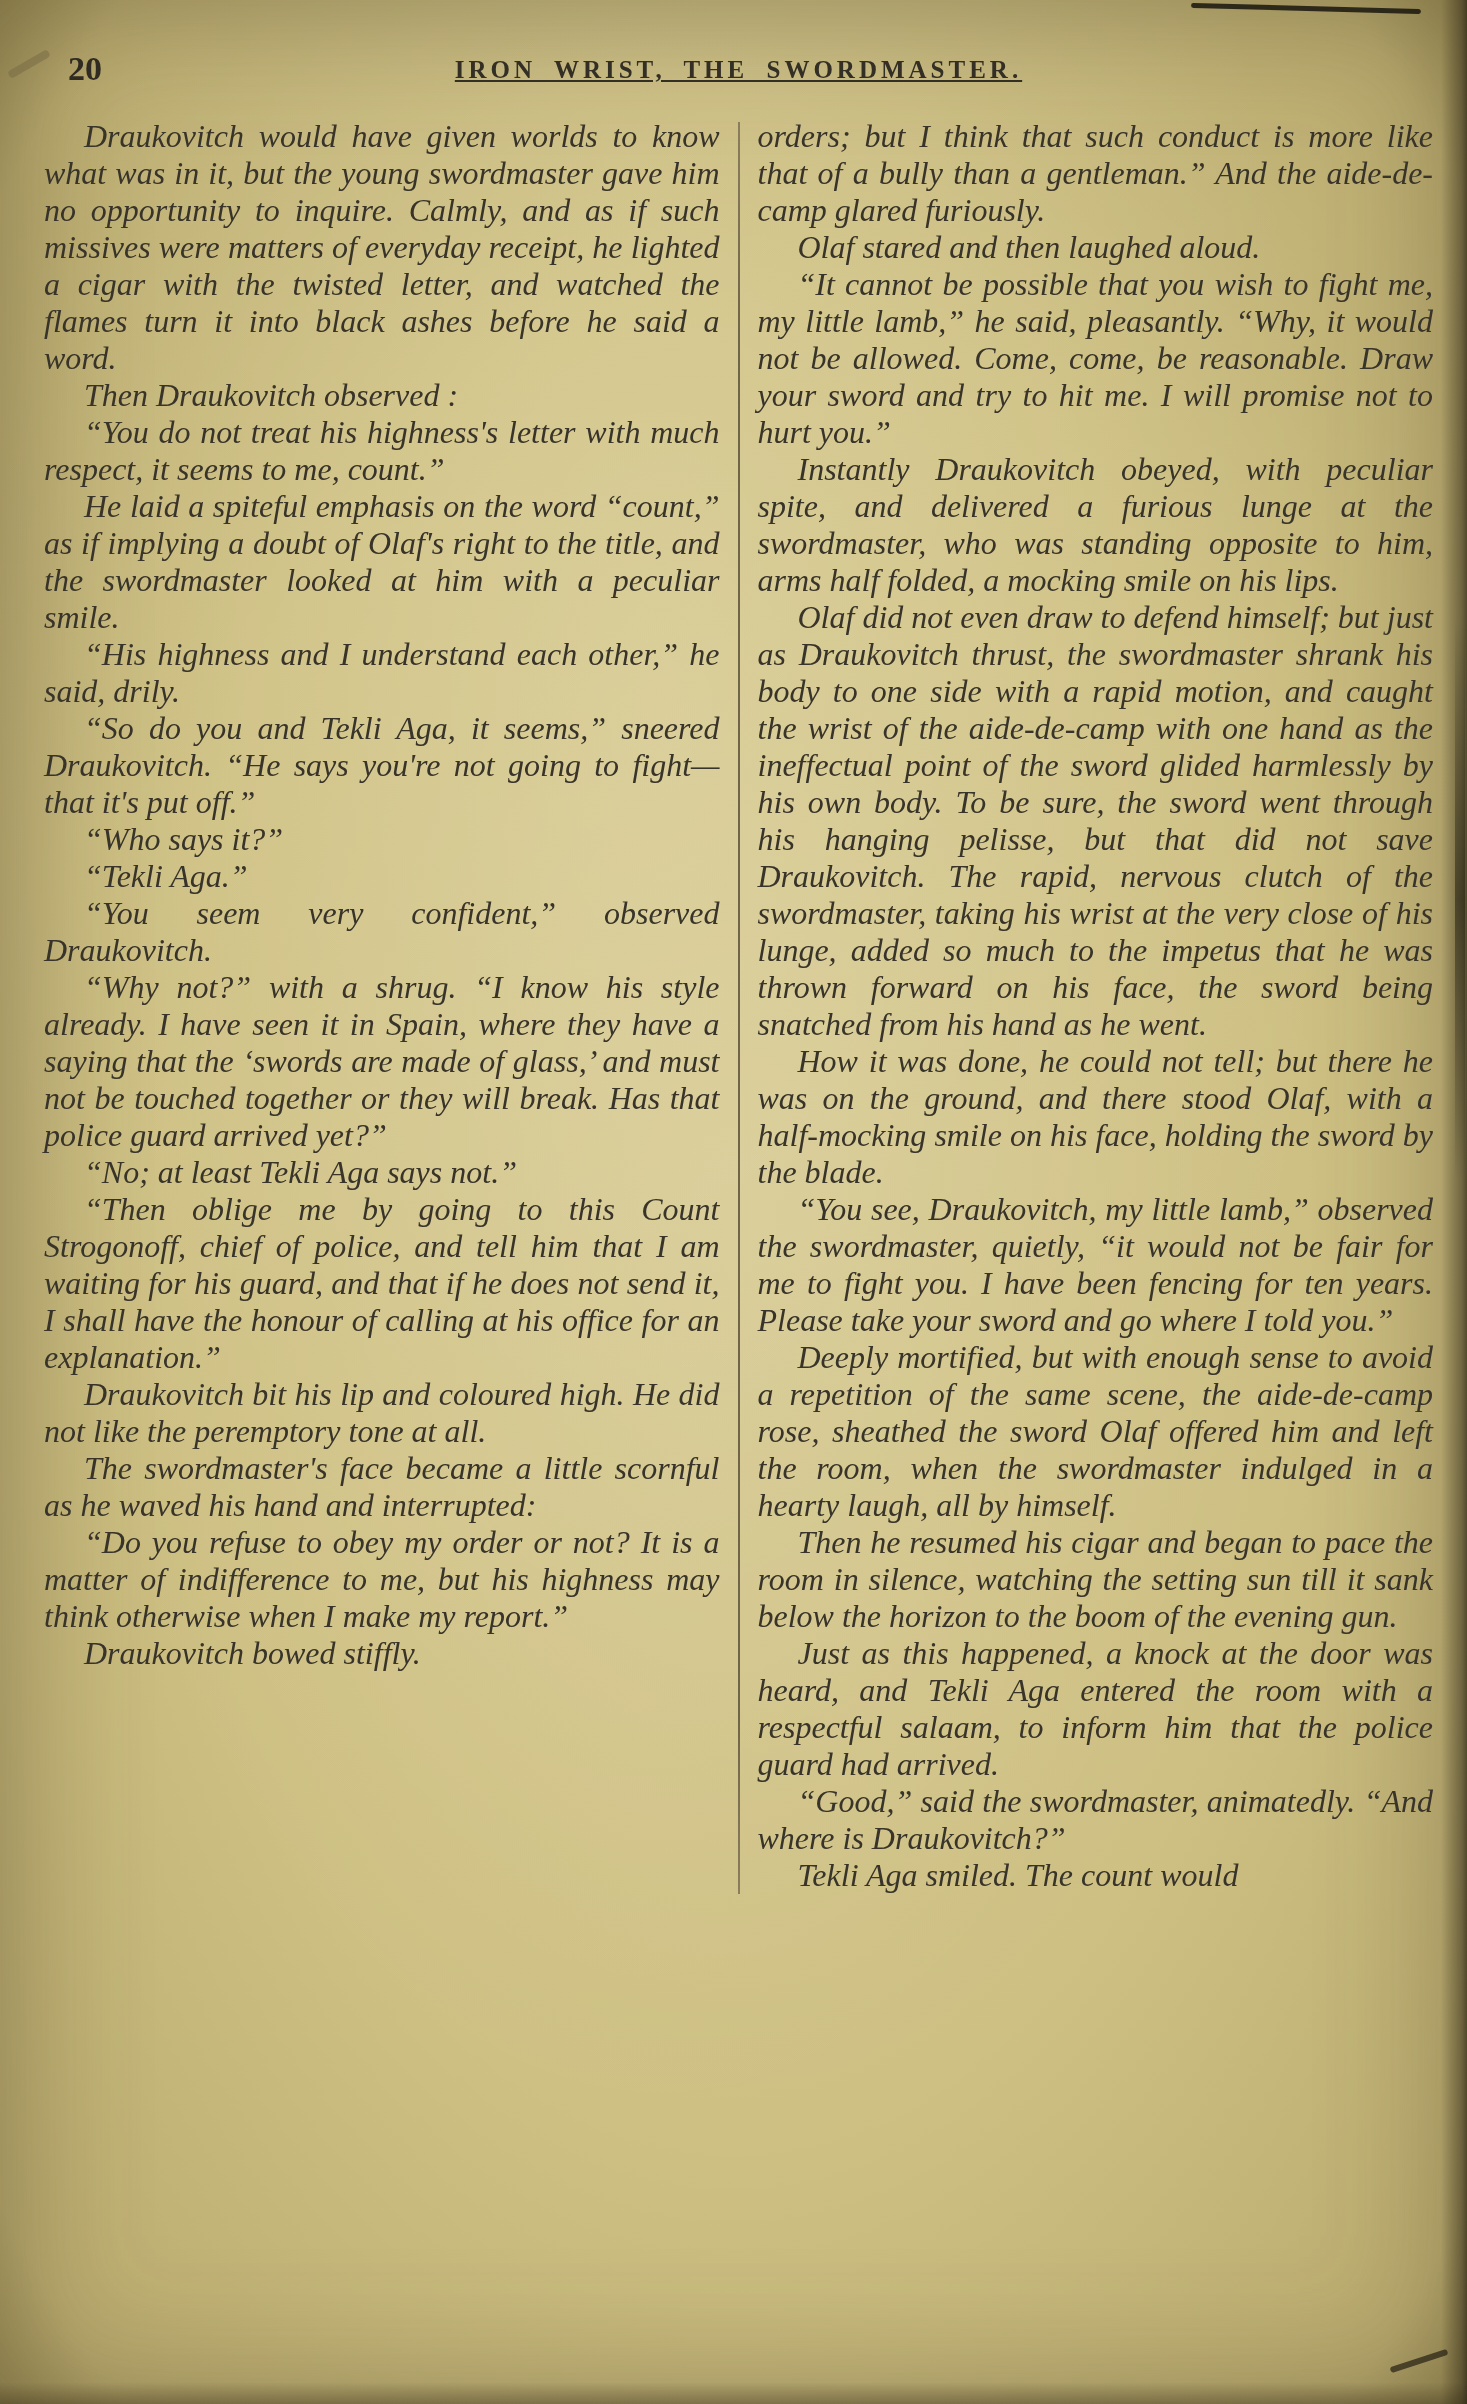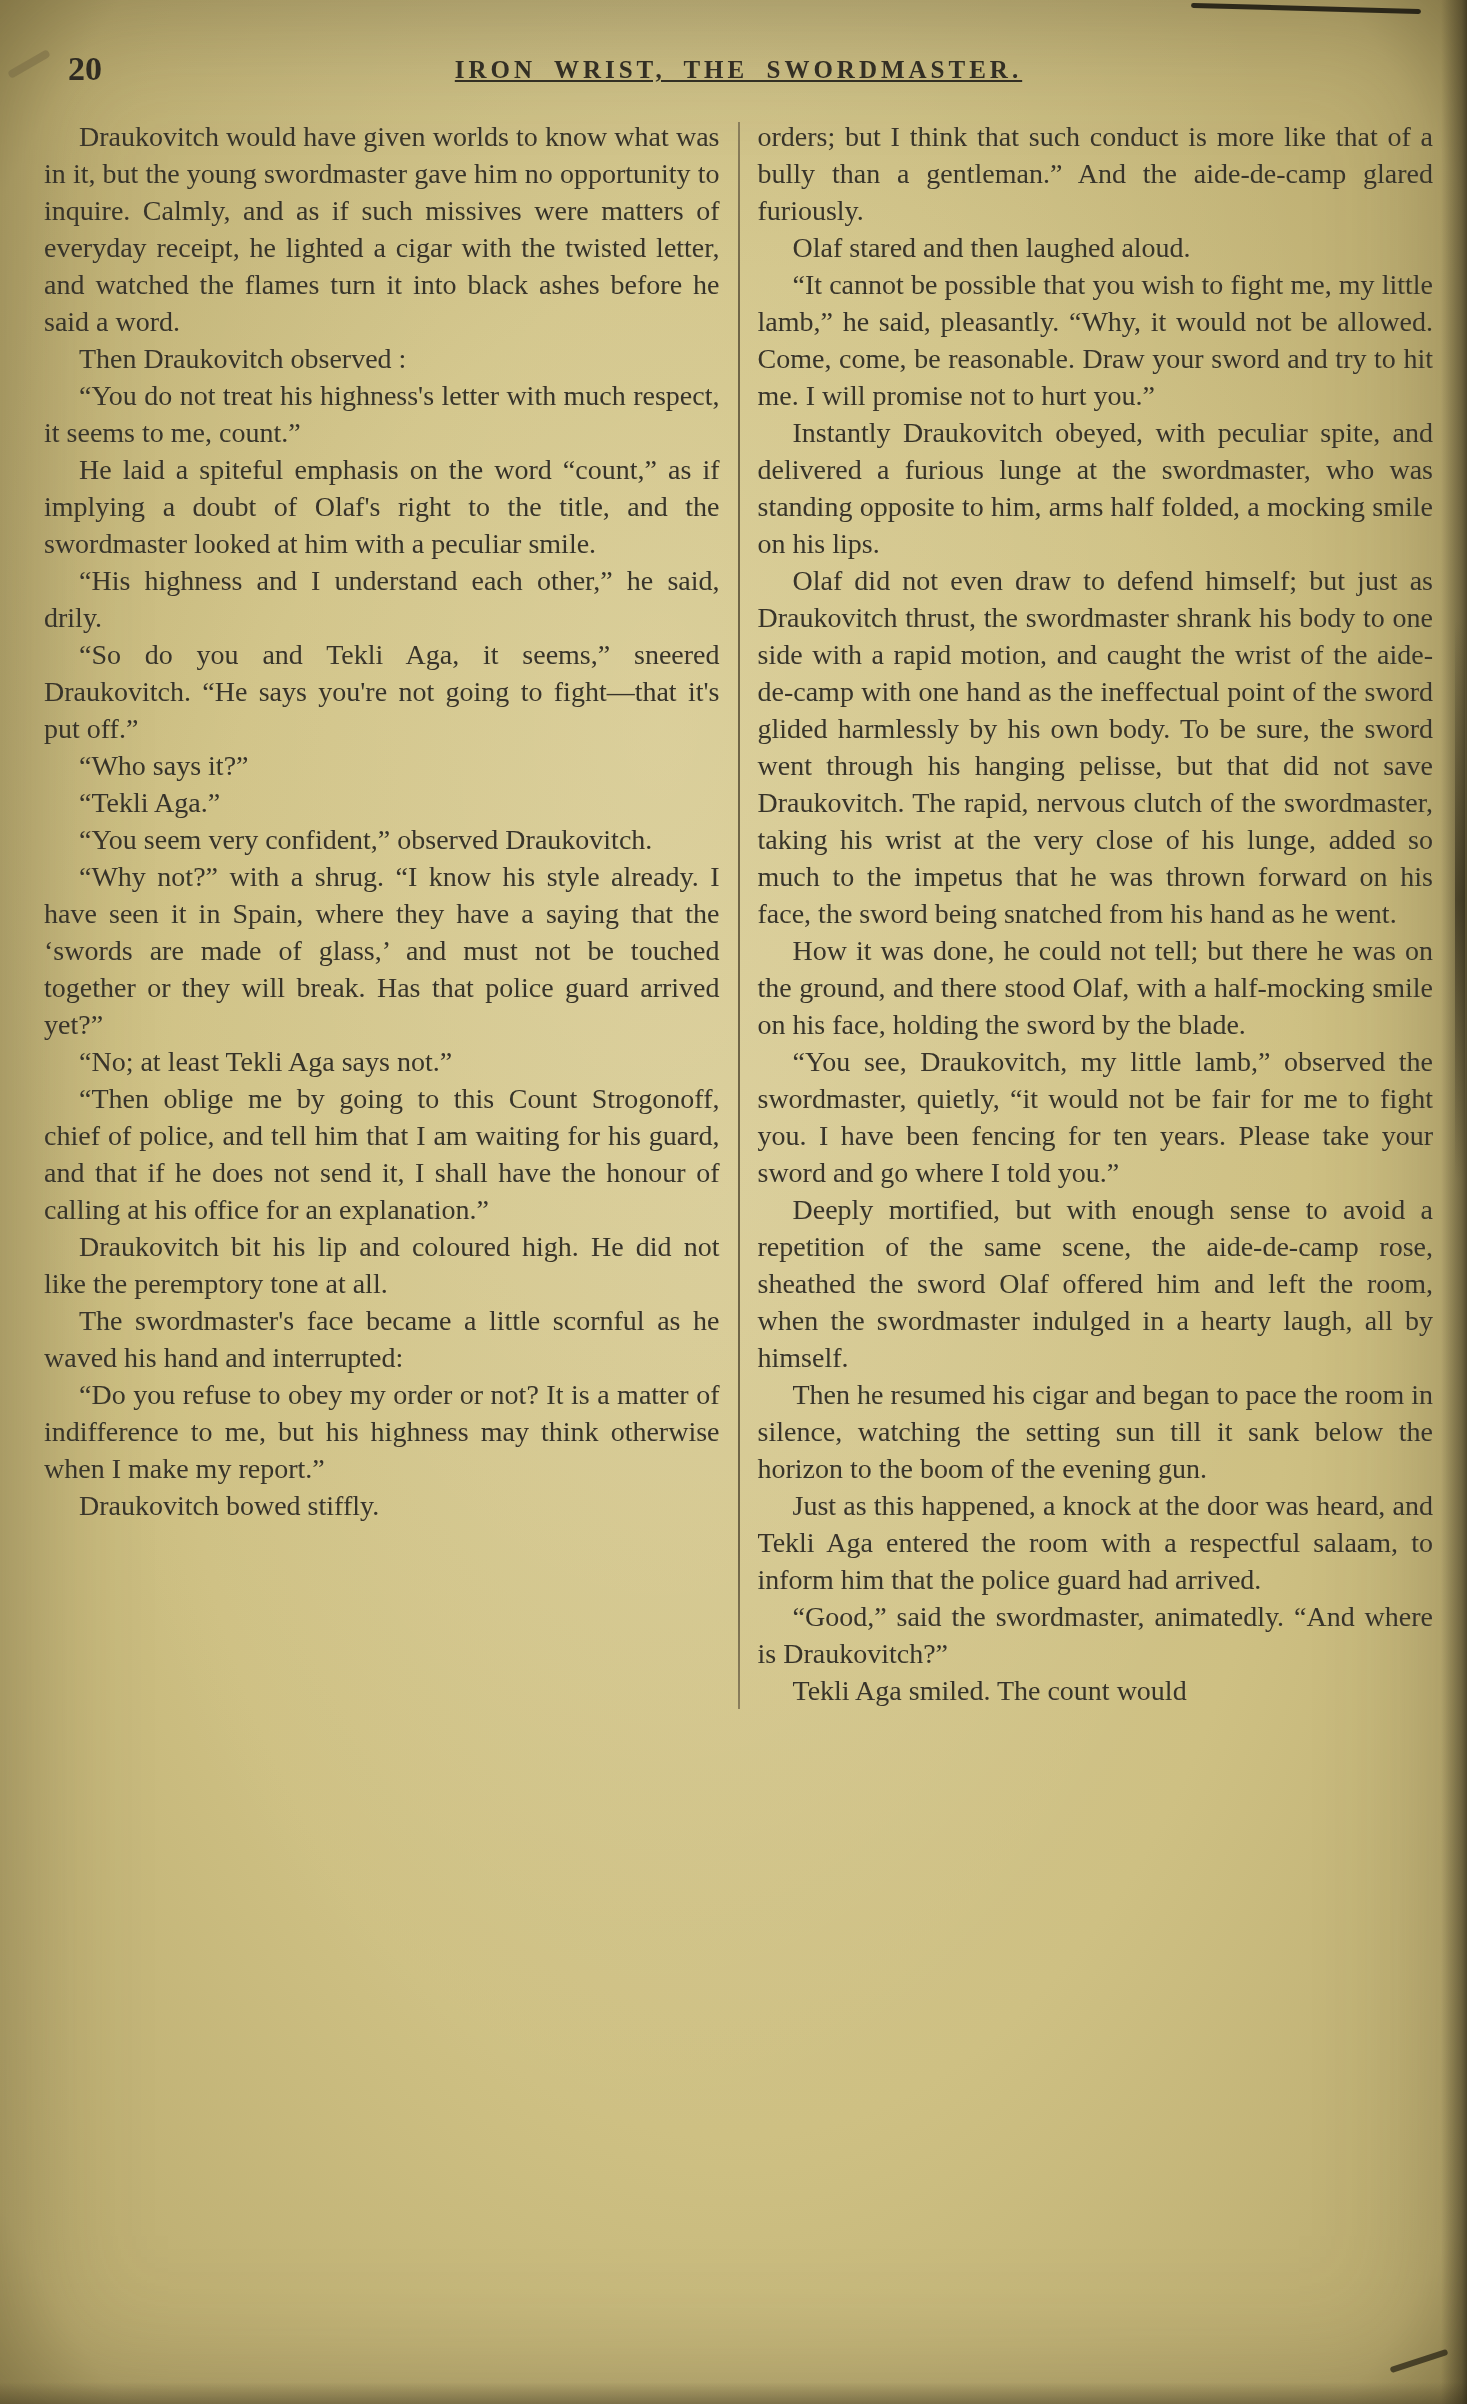--- a/index.html
+++ b/index.html
@@ -49,24 +49,25 @@
     color: #332f24;
     text-decoration: underline;
   }
   .columns {
     display: flex;
     align-items: stretch;
     margin-top: 14px;
   }
   .column {
     flex: 1 1 0;
-    font-size: 28px;
+    font-size: 32px;
     line-height: 37px;
     text-align: justify;
     color: #38342a;
+    font-style: italic;
   }
   .column .para {
     margin: 0;
     text-indent: 1.25em;
   }
   .column.right .para:first-child {
     text-indent: 0;
   }
   .divider {
     width: 2px;

